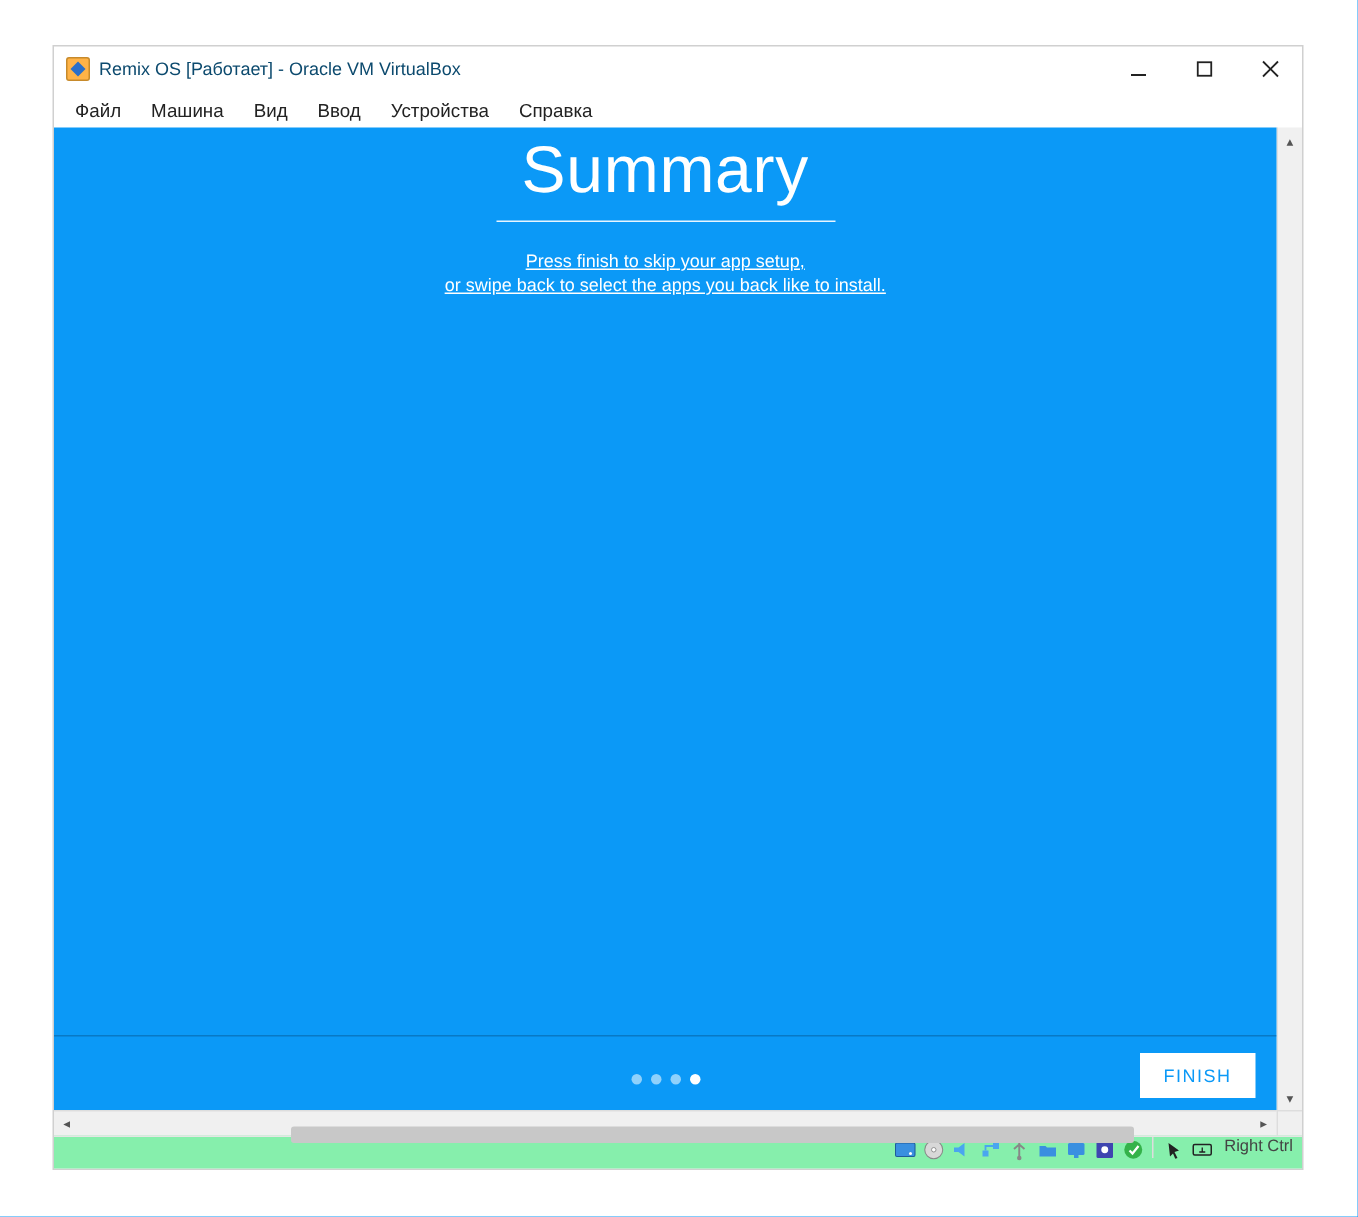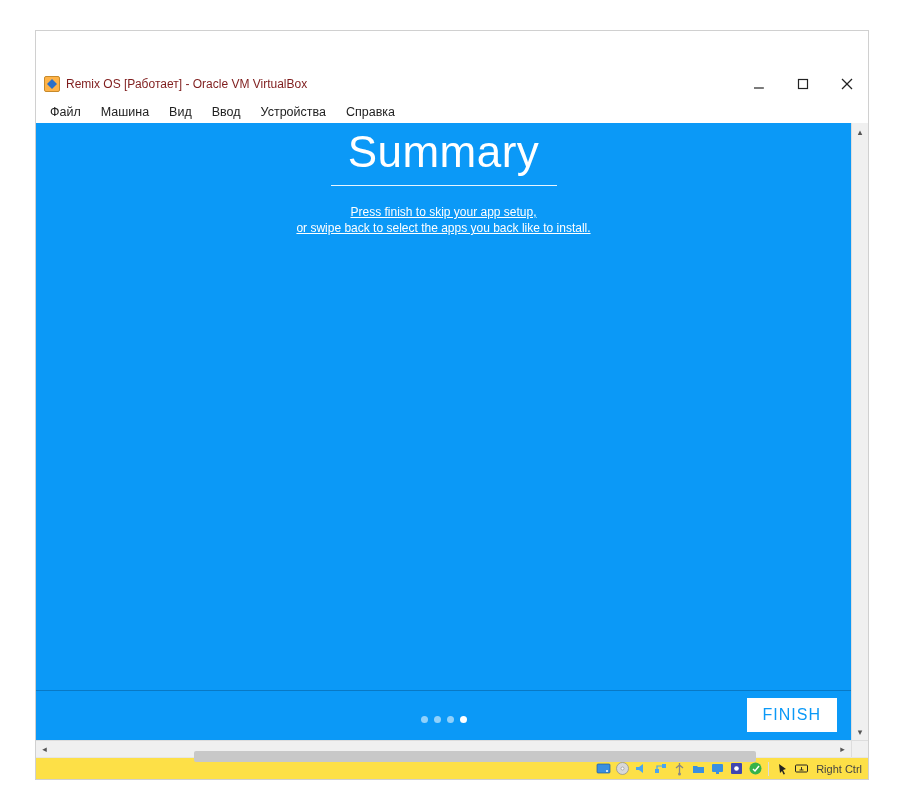--- a/index.html
+++ b/index.html
@@ -1,20 +1,20 @@
 <!DOCTYPE html>
 <html><head>
 <meta charset="utf-8">
 <style>
 * { margin: 0; padding: 0; box-sizing: border-box; }
 body { font-family: Tahoma, "Segoe UI", Arial, sans-serif; background: #fff; width: 905px; height: 811px; overflow: hidden; position: relative; }
 
 .outer-frame { position: absolute; left: 35px; top: 30px; width: 834px; height: 750px; background: #fff; border: 1px solid #d0d0d0; display: flex; flex-direction: column; }
 
-.titlebar { height: 30px; display: flex; align-items: center; padding: 0 8px; font-size: 12px; color: #7f1d1d; margin-top: 38px; }
+.titlebar { height: 30px; display: flex; align-items: center; padding: 0 8px; font-size: 12px; color: #0c4a6e; }
 .titlebar .app-icon { width: 16px; height: 16px; margin-right: 6px; background: #ffb347; border: 1px solid #c78a2b; border-radius: 2px; display: flex; align-items: center; justify-content: center; }
 .titlebar .app-icon svg { width: 12px; height: 12px; }
 .titlebar .title-text { flex: 1; }
 .titlebar .win-controls { display: flex; gap: 18px; align-items: center; }
 .titlebar .win-btn { width: 26px; height: 20px; display: flex; align-items: center; justify-content: center; cursor: default; }
 .titlebar .win-btn svg { stroke: #222; stroke-width: 1.2; fill: none; }
 
 .menubar { height: 24px; display: flex; align-items: center; gap: 4px; padding: 2px 6px 0 6px; font-size: 12.5px; color: #222; }
 .menubar .menu-item { padding: 2px 8px; cursor: default; }
 
@@ -36,23 +36,23 @@
 .summary-underline { width: 226px; height: 0; border-top: 1px solid rgba(255,255,255,0.9); margin: 4px auto 18px auto; }
 .summary-sub { font-size: 17px; font-weight: 300; margin-bottom: 22px; }
 .summary-para { font-size: 12px; font-weight: 300; line-height: 1.35; text-decoration: underline; }
 
 .divider-line { position: absolute; left: 0; right: 0; bottom: 49px; height: 0; border-top: 1px solid #0879c5; }
 
 .pager-dots { position: absolute; bottom: 17px; left: 50%; transform: translateX(-50%); display: flex; gap: 6px; }
 .pager-dots .dot { width: 7px; height: 7px; border-radius: 50%; background: rgba(255,255,255,0.55); }
 .pager-dots .dot.active { background: #fff; }
 
-.finish-btn { position: absolute; right: 14px; bottom: 8px; background: #fff; color: #0b99f7; font-size: 16px; font-weight: 500; letter-spacing: 1px; padding: 8px 16px; border: none; cursor: pointer; text-align: center; }
-
-.statusbar { height: 22px; background: #fde047; border-top: 1px solid #e5e5e5; display: flex; align-items: center; justify-content: flex-end; padding: 0 6px; gap: 3px; }
+.finish-btn { position: absolute; right: 14px; bottom: 8px; background: #fff; color: #0b99f7; font-size: 12px; font-weight: 500; letter-spacing: 1px; padding: 8px 16px; border: none; cursor: pointer; text-align: center; }
+
+.statusbar { height: 22px; background: #86efac; border-top: 1px solid #e5e5e5; display: flex; justify-content: flex-end; padding: 0 6px; gap: 3px; }
 .statusbar .sb-icon { width: 16px; height: 16px; border-radius: 2px; display: flex; align-items: center; justify-content: center; }
 .statusbar .sb-text { font-size: 11px; color: #444; margin-left: 4px; }
 .sb-icon svg { display: block; }
 .sb-sep { width: 1px; height: 14px; background: #ddd; margin: 0 2px; }
 
 .bottom-strip { display: flex; flex-direction: row; }
 .bottom-strip .hscroll { flex: 1; }
 .bottom-strip .corner { width: 17px; height: 17px; background: #f0f0f0; border-left: 1px solid #ddd; border-top: 1px solid #ddd; }
 </style>
 </head>

